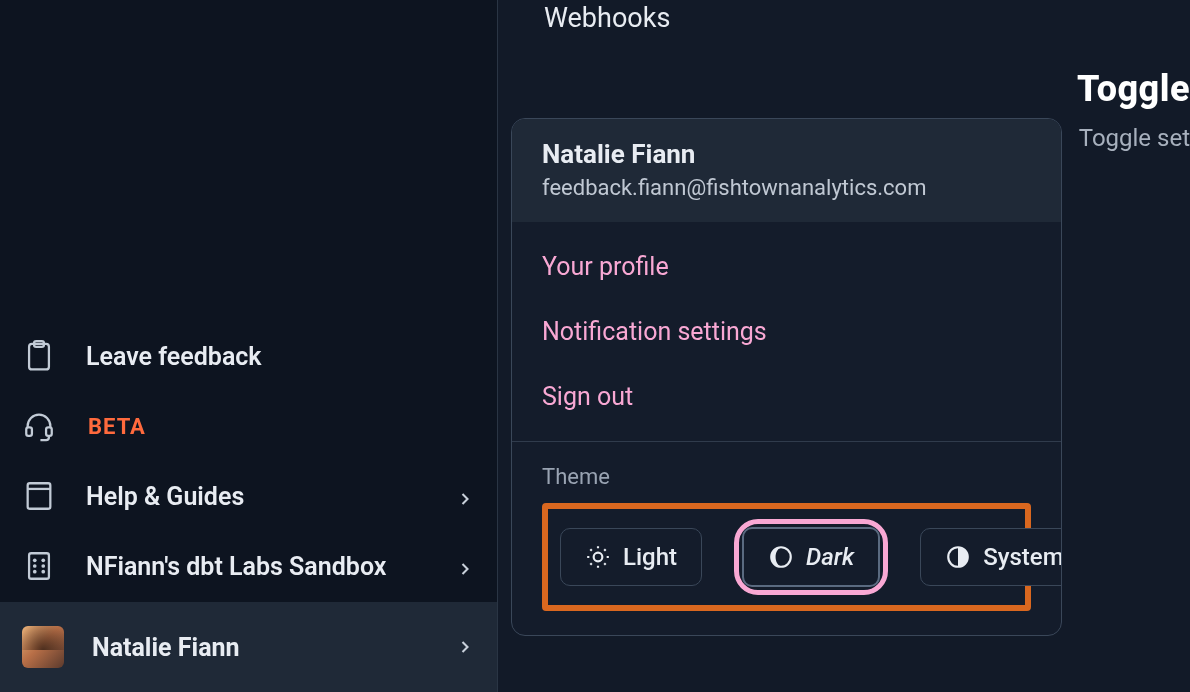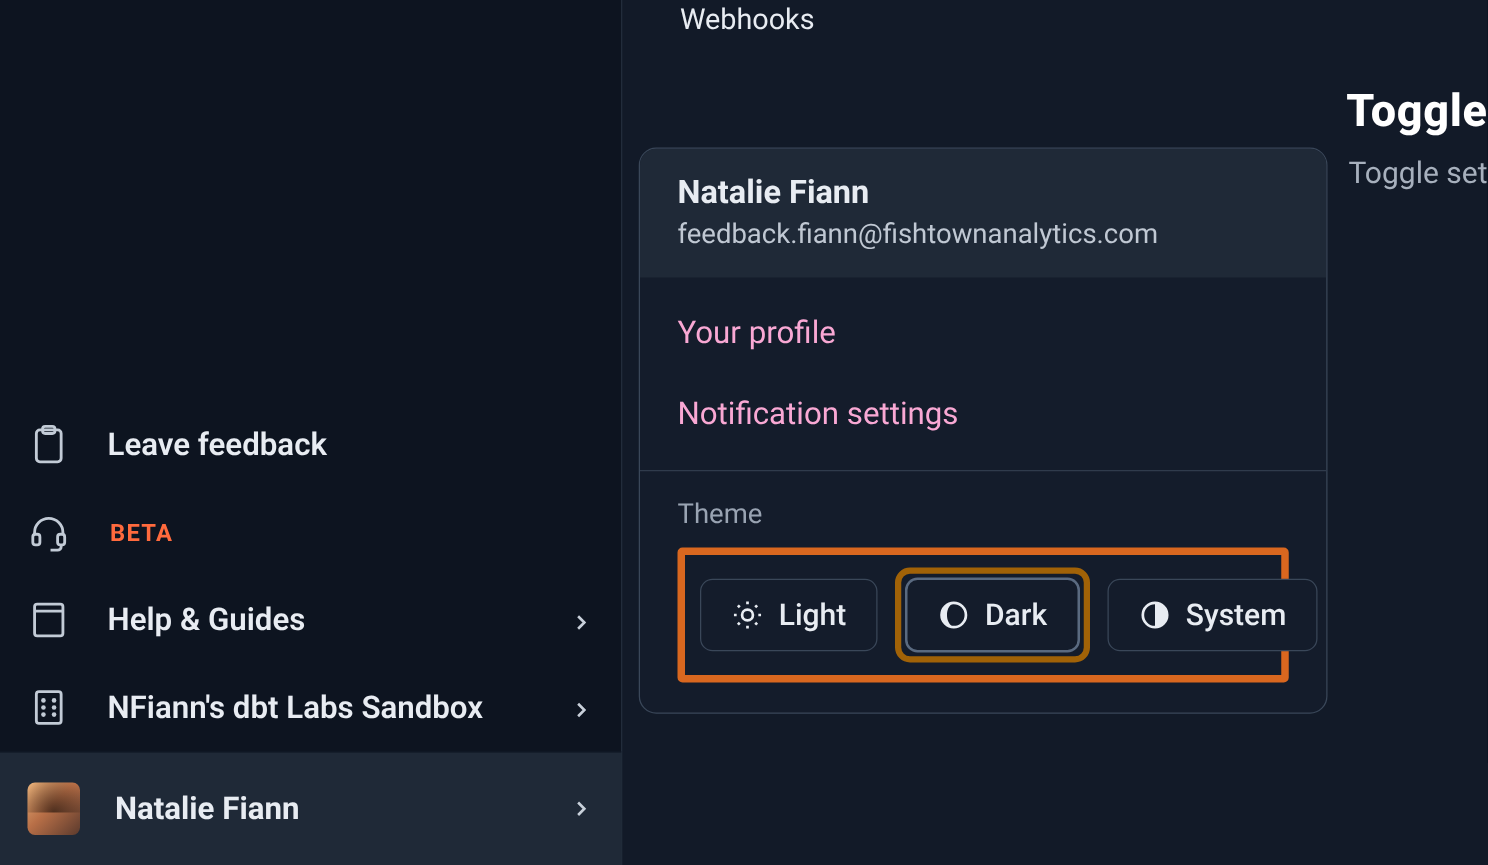--- a/index.html
+++ b/index.html
@@ -55,21 +55,21 @@
     }
     .nav-icon svg { width: 100%; height: 100%; stroke: currentColor; fill: none; stroke-width: 1.6; }
     .nav-label { flex: 1; }
     .chevron {
       width: 20px;
       height: 20px;
       color: #c8d0da;
     }
     .chevron svg { width: 100%; height: 100%; stroke: currentColor; fill: none; stroke-width: 2.5; }
     .badge-beta {
-      font-size: 19px;
+      font-size: 22px;
       font-weight: 700;
       letter-spacing: 1px;
       color: #ff6a3d;
       margin-left: 2px;
     }
     .user-row {
       display: flex;
       align-items: center;
       gap: 28px;
       padding: 24px 22px 24px 22px;
@@ -102,21 +102,21 @@
     
     .right {
       flex: 1;
       position: relative;
       background: #121a28;
     }
     .webhooks-item {
       position: absolute;
       left: 46px;
       top: 2px;
-      font-size: 23px;
+      font-size: 27px;
       font-weight: 400;
       color: #e8ecf2;
       cursor: pointer;
     }
     .settings-heading {
       position: absolute;
       right: 0;
       top: 68px;
       font-size: 36px;
       font-weight: 800;
@@ -177,21 +177,21 @@
     .theme-label {
       font-size: 22px;
       color: #99a3b2;
       margin-bottom: 14px;
     }
     .annotate-orange {
       border: 6px solid #d9671f;
       border-radius: 4px;
       padding: 10px 12px;
       display: flex;
-      gap: 14px;
+      gap: 32px;
       align-items: center;
     }
     .theme-btn {
       display: flex;
       align-items: center;
       gap: 12px;
       padding: 14px 24px;
       border: 1px solid #3a4759;
       background: #141c2b;
       border-radius: 10px;
@@ -201,23 +201,24 @@
       cursor: pointer;
     }
     .theme-btn .t-icon {
       width: 26px;
       height: 26px;
       display:flex; align-items:center; justify-content:center;
       color: #e8ecf2;
     }
     .theme-btn .t-icon svg { width:100%; height:100%; stroke: currentColor; fill: none; stroke-width: 2; }
     .annotate-teal {
-      border: 5px solid #a16207;
-      border-radius: 12px;
+      border: 5px solid #f9a8d4;
+      border-radius: 24px;
       padding: 3px;
+      font-style: italic;
     }
     .theme-btn.selected {
       border: 2px solid #5a6a80;
     }
   </style>
 </head>
 <body>
 
 <div class="root">
 
@@ -305,20 +306,21 @@
 
     <div class="popup">
       <div class="popup-header">
         <div class="popup-name">Natalie Fiann</div>
         <div class="popup-email">feedback.fiann@fishtownanalytics.com</div>
       </div>
 
       <div class="popup-menu">
         <div class="popup-item">Your profile</div>
         <div class="popup-item">Notification settings</div>
+        <div class="popup-item">Sign out</div>
       </div>
 
       <div class="popup-sep"></div>
 
       <div class="theme-section">
         <div class="theme-label">Theme</div>
 
         <div class="annotate-orange">
 
           <div class="theme-btn">

